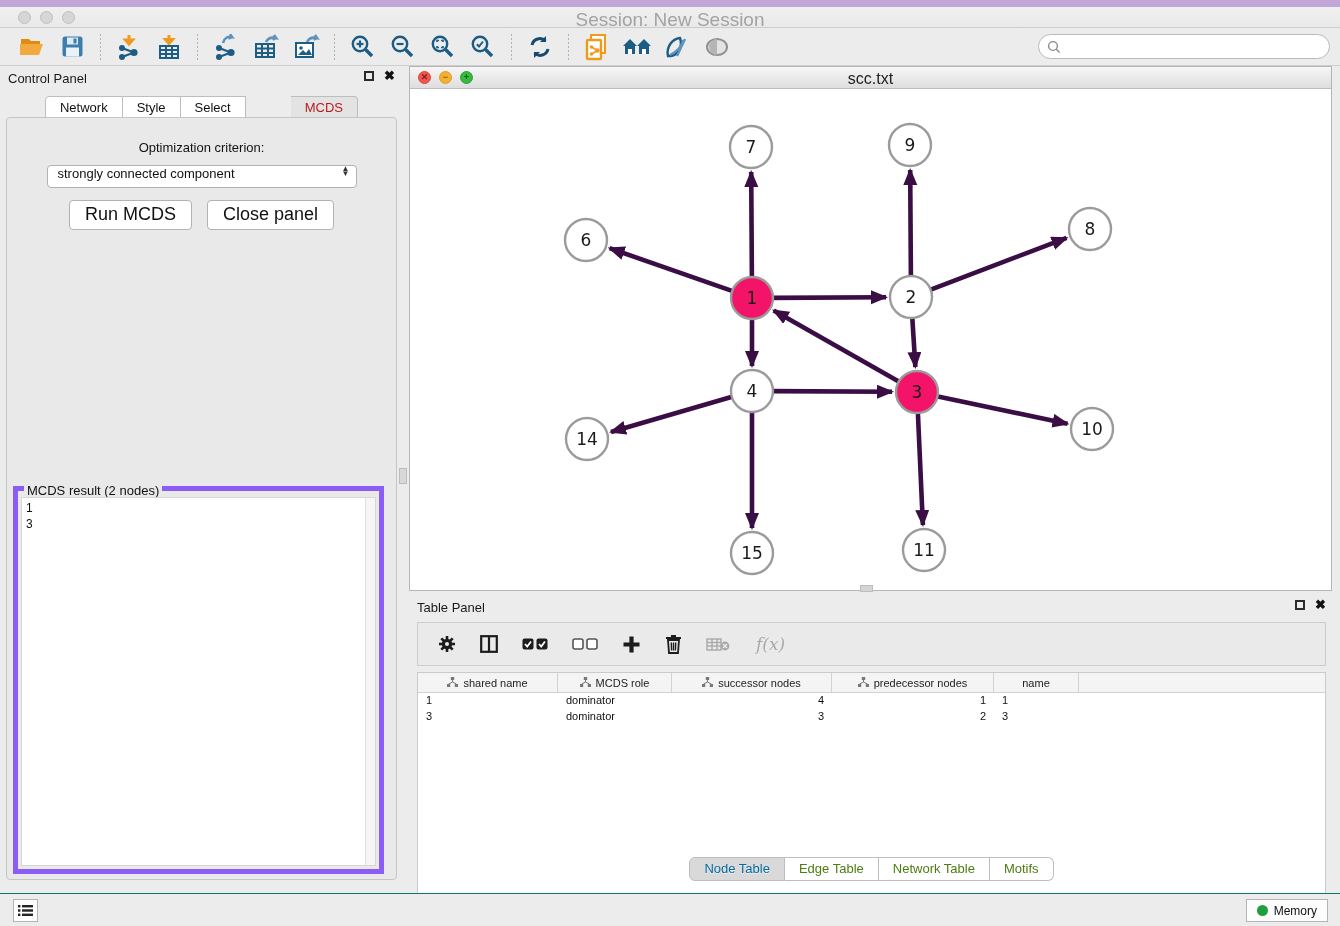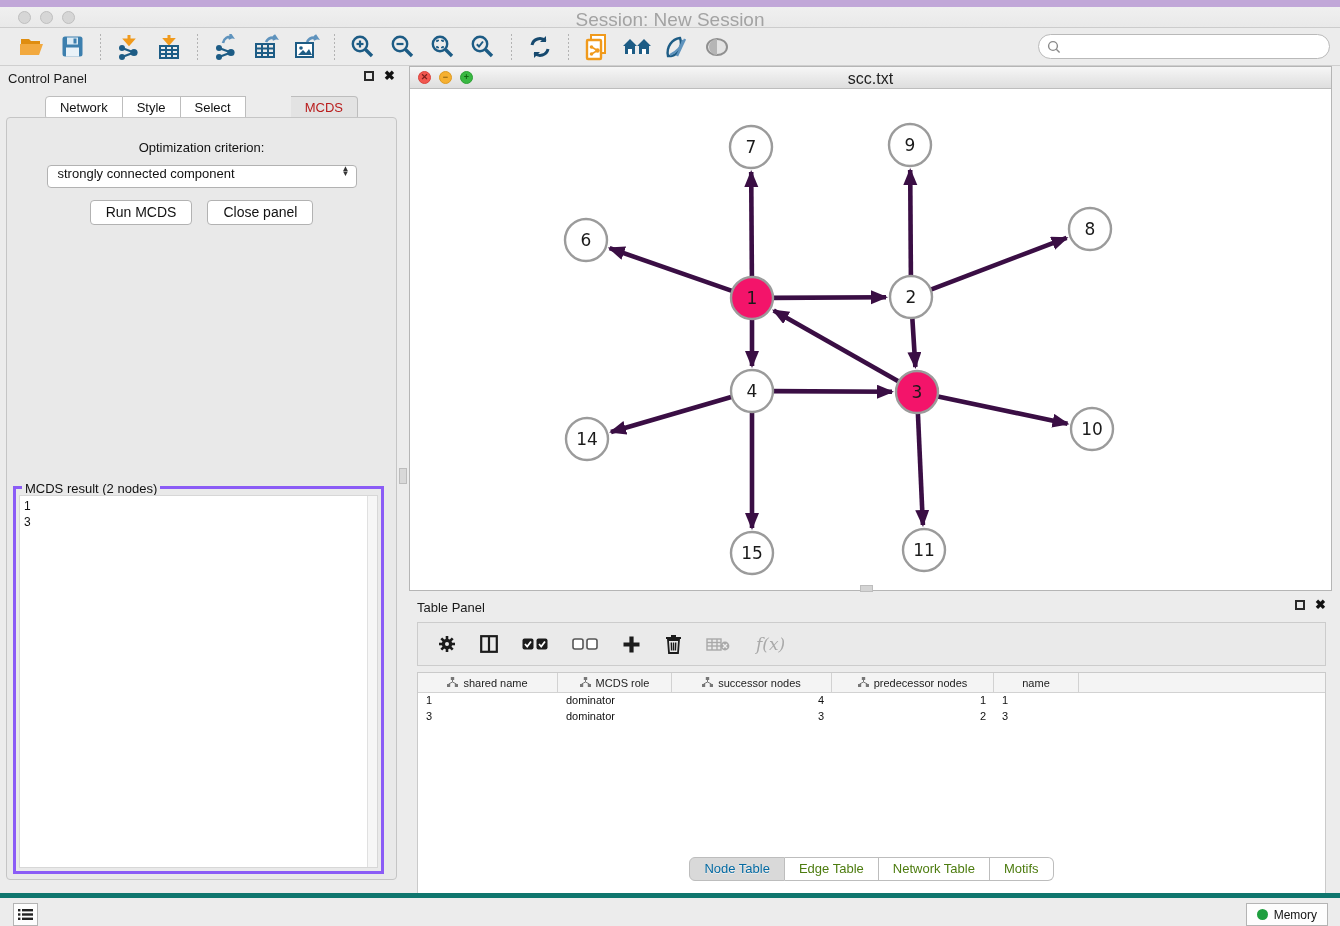--- a/index.html
+++ b/index.html
@@ -47,23 +47,23 @@
     background:#e9e9e9; border:1px solid #c5c5c5; border-radius:4px; }
   .opt-label { margin-top:22px; text-align:center; font-size:13px; color:#111; }
   .dropdown { margin:10px auto 0; width:310px; height:23px; background:#fff;
     border:1px solid #b2b2b2; border-radius:4px; display:flex; align-items:flex-start;
     padding:0 6px 0 10px; font-size:13px; }
   .dropdown .dd-label { flex:1; }
   .dd-chevrons { display:flex; flex-direction:column; align-items:center; line-height:5px;
     font-size:8px; color:#333; }
   .btn-row { margin-top:12px; display:flex; justify-content:center; gap:15px; }
   .std-btn { background:#fff; border:1px solid #b2b2b2; border-radius:4px;
-    font-size:14px; padding:3px 15px 4px; color:#111; font-family:"Liberation Sans",sans-serif; }
+    font-size:18px; padding:3px 15px 4px; color:#111; font-family:"Liberation Sans",sans-serif; }
   .result-group { position:absolute; left:6px; right:12px; top:368px; bottom:5px;
-    border:3px solid #8b5cf6; background:#e9e9e9; margin:0 0 0 0; }
+    border:5px solid #8b5cf6; background:#e9e9e9; margin:0 0 0 0; }
   .result-legend { position:absolute; top:-8px; left:6px; background:#e9e9e9;
     font-size:13px; color:#111; padding:0 3px; }
   .result-area { position:absolute; left:3px; right:3px; top:6px; bottom:3px; background:#fff;
     border:1px solid #d7d7d7; font-size:12px; line-height:16px; padding:2px 4px; overflow:hidden; }
   .result-scroll { position:absolute; right:0; top:0; bottom:0; width:10px;
     background:#f6f6f6; border-left:1px solid #e0e0e0; }
   
   .vsplit-handle { position:absolute; left:399px; top:468px; width:8px; height:16px;
     background:#d8d8d8; border:1px solid #bcbcbc; }
   .hsplit-handle { position:absolute; left:860px; top:585px; width:13px; height:7px;
@@ -97,21 +97,21 @@
   .dt-row { display:flex; height:16px; font-size:11px; color:#111; }
   .dt-cell { padding:1px 8px; overflow:hidden; white-space:nowrap; }
   .tp-tabs { position:absolute; left:0; right:0; top:262px; display:flex; justify-content:center; }
   .tp-tab { background:#fff; border:1px solid #bdbdbd; border-left-width:0;
     font-size:13px; padding:3px 14px 4px; color:#4d7c0f; }
   .tp-tab:first-child { border-left-width:1px; border-radius:6px 0 0 6px; }
   .tp-tab:last-child { border-radius:0 6px 6px 0; }
   .tp-tab.sel { background:#d9d9d9; color:#0369a1; text-shadow:0 1px 0 #f0f0f0; }
   
   .status-bar { position:absolute; left:0; top:893px; right:0; bottom:0;
-    background:#ececec; border-top:5px solid #0f766e; }
+    background:#ececec; border-top:1px solid #0f766e; }
   .sb-left-btn { position:absolute; left:13px; top:5px; width:25px; height:23px;
     background:#fdfdfd; border:1px solid #b4b4b4; display:flex; align-items:center; justify-content:center; }
   .sb-mem-btn { position:absolute; right:12px; top:5px; height:23px;
     background:#fdfdfd; border:1px solid #b4b4b4; display:flex; align-items:center;
     gap:6px; padding:0 10px; font-size:12px; color:#111; }
   .mem-dot { width:11px; height:11px; border-radius:50%; background:#1e9e3e; }
 </style>
 </head>
 <body>
 

